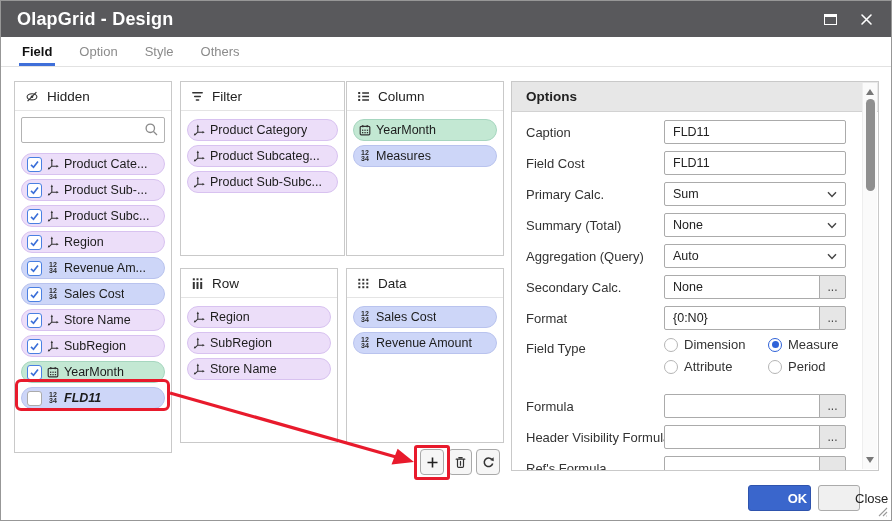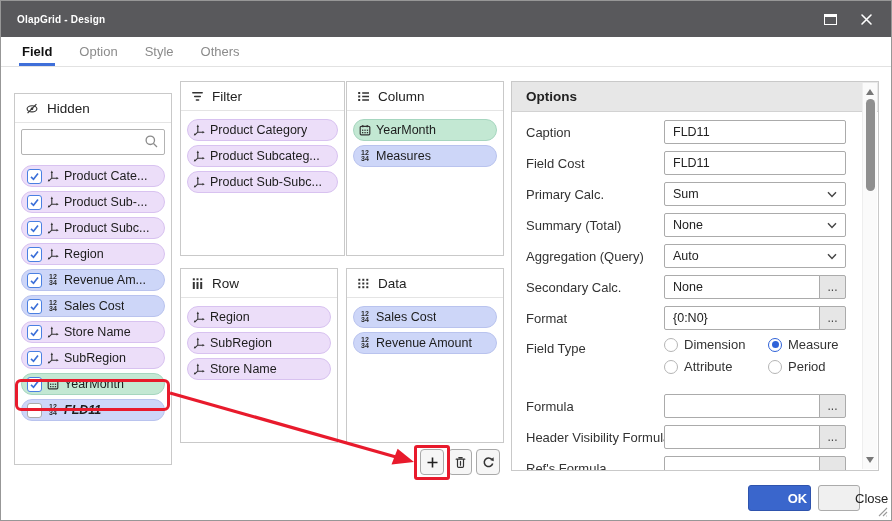--- a/index.html
+++ b/index.html
@@ -3,21 +3,21 @@
 <meta charset="utf-8">
 <style>
   * { margin:0; padding:0; box-sizing:border-box; }
   html,body { background:#d9d9d9; font-family:"Liberation Sans", sans-serif; }
   .dialog{ position:relative; width:892px; height:521px; background:#fff;
            border:1px solid #979797; overflow:hidden; }
 
   
   .titlebar{ height:36px; background:var(--titlebar,#59595c); color:#fff;
              display:flex; align-items:center; padding:0 16px; }
-  .titlebar .title{ font-weight:bold; font-size:10px; letter-spacing:.2px; }
+  .titlebar .title{ font-weight:bold; font-size:18px; letter-spacing:.2px; }
   .win-controls{ margin-left:auto; display:flex; gap:18px; align-items:center; }
   .win-btn{ display:flex; align-items:center; justify-content:center; width:18px; height:18px; cursor:pointer; }
   .max-glyph{ width:13px; height:11px; border:1px solid #fff; border-top:3px solid #fff; display:inline-block; }
 
   
   .tabbar{ height:30px; display:flex; align-items:stretch; gap:27px; padding:0 0 0 21px;
            background:#fff; border-bottom:1px solid #e2e2e2; }
   .tab{ position:relative; display:flex; align-items:center; font-size:13px; color:#8b8b8b; cursor:pointer; }
   .tab.active{ color:#111; font-weight:bold; }
   .tab.active::after{ content:""; position:absolute; left:-3px; right:-3px; bottom:0; height:3px;
@@ -126,21 +126,21 @@
     </div>
   </div>
 
   <div class="tabbar" id="tabbar">
       <div class="tab active">Field</div>
       <div class="tab">Option</div>
       <div class="tab">Style</div>
       <div class="tab">Others</div>
     </div>
 
-  <div class="panel" style="left:13px;top:92px;width:158px;height:372px">
+  <div class="panel" style="left:13px;top:80px;width:158px;height:372px">
     <div class="panel-header">
       <span class="ph-icon">
         <svg width="14" height="13" viewBox="0 0 14 13">
             <ellipse cx="7" cy="6.8" rx="4.9" ry="3.1" stroke="#333" stroke-width="1.1" fill="none"></ellipse>
             <circle cx="7" cy="6.8" r="1.3" fill="#333"></circle>
             <line x1="2.6" y1="11.2" x2="11.4" y2="2.2" stroke="#333" stroke-width="1.2"></line>
           </svg>
       </span>
       <span>Hidden</span>
     </div>

